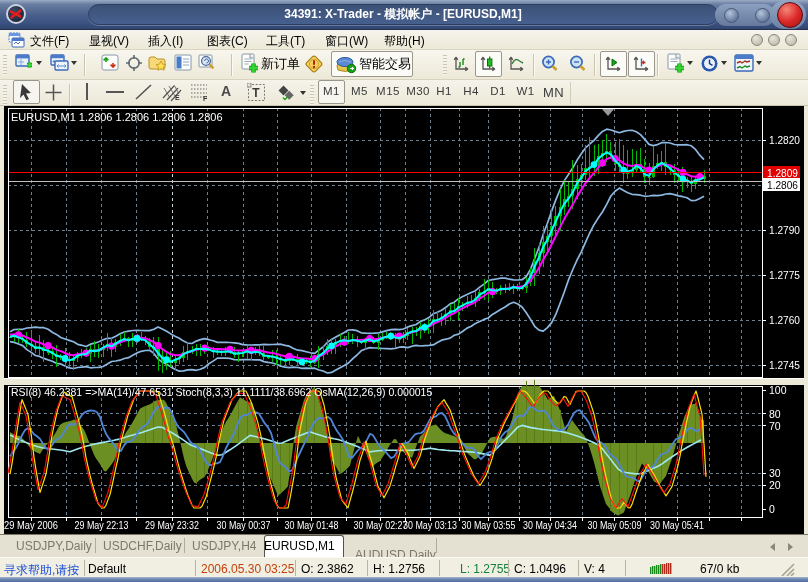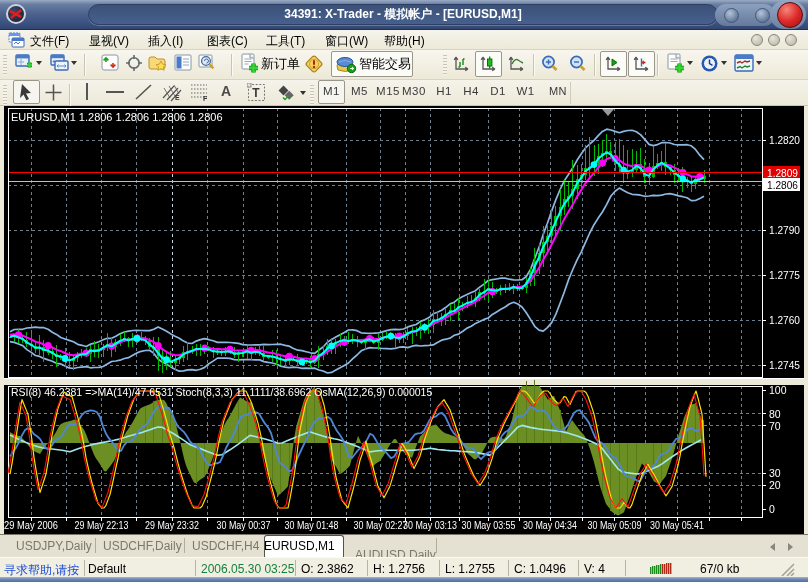--- a/index.html
+++ b/index.html
@@ -206,26 +206,26 @@
       <rect x="3" y="3" width="7" height="7" transform="rotate(45 6.5 6.5)" fill="#444"></rect>
       <rect x="9" y="8" width="6.4" height="6.4" transform="rotate(45 12.2 11.2)" fill="#666"></rect>
       <path d="M6 13.5 l2 2 3.5 -3.5" stroke="#18a018" stroke-width="1.4" fill="none"></path>
     </svg>
     <div class="abs" style="left:300px;top:11px;border-left:3.5px solid transparent;border-right:3.5px solid transparent;border-top:4px solid #333"></div>
     <div class="grip" style="left:310px"></div>
     <div class="abs" style="left:318px;top:0px;width:27px;height:24px;background:#f6f5ef;border:1px solid #9a968a;border-radius:2px"></div>
     <div class="abs" style="left:318px;top:5px;width:27px;text-align:center;font-size:11.5px;color:#3a3a3a;letter-spacing:.5px">M1</div>
     <div class="abs" style="left:346px;top:5px;width:27px;text-align:center;font-size:11.5px;color:#3a3a3a;letter-spacing:.5px">M5</div>
     <div class="abs" style="left:374px;top:5px;width:28px;text-align:center;font-size:11.5px;color:#3a3a3a;letter-spacing:.5px">M15</div>
-    <div class="abs" style="left:402px;top:5px;width:28px;text-align:left;font-size:11.5px;color:#3a3a3a;letter-spacing:.5px">M30</div>
+    <div class="abs" style="left:402px;top:5px;width:28px;text-align:right;font-size:11.5px;color:#3a3a3a;letter-spacing:.5px">M30</div>
     <div class="abs" style="left:431px;top:5px;width:26px;text-align:center;font-size:11.5px;color:#3a3a3a;letter-spacing:.5px">H1</div>
     <div class="abs" style="left:458px;top:5px;width:26px;text-align:center;font-size:11.5px;color:#3a3a3a;letter-spacing:.5px">H4</div>
     <div class="abs" style="left:485px;top:5px;width:26px;text-align:center;font-size:11.5px;color:#3a3a3a;letter-spacing:.5px">D1</div>
     <div class="abs" style="left:512px;top:5px;width:27px;text-align:center;font-size:11.5px;color:#3a3a3a;letter-spacing:.5px">W1</div>
-    <div class="abs" style="left:540px;top:5px;width:27px;text-align:right;font-size:11px;color:#3a3a3a;letter-spacing:.5px">MN</div>
+    <div class="abs" style="left:540px;top:5px;width:27px;text-align:center;font-size:13px;color:#3a3a3a;letter-spacing:.5px">MN</div>
     <div class="abs" style="left:570px;top:2px;width:1px;height:22px;background:#d0ccba"></div>
   </div>
 <svg width="800" height="428" viewBox="0 0 800 428" style="position:absolute;left:4px;top:106px">
 <rect x="0" y="0" width="800" height="428" fill="#000"></rect>
 <defs>
       <clipPath id="cc">
         <rect x="4" y="2" width="754" height="269"></rect>
       </clipPath>
 <clipPath id="ic">
         <rect x="4" y="280" width="754" height="131"></rect>
@@ -756,40 +756,40 @@
 <text x="484.5" y="423.0" fill="#ffffff" font-size="10px" font-family="Liberation Sans, sans-serif" text-anchor="middle" font-weight="normal" textLength="54" lengthAdjust="spacingAndGlyphs">30 May 03:55</text>
 <text x="546.0" y="423.0" fill="#ffffff" font-size="10px" font-family="Liberation Sans, sans-serif" text-anchor="middle" font-weight="normal" textLength="54" lengthAdjust="spacingAndGlyphs">30 May 04:34</text>
 <text x="610.5" y="423.0" fill="#ffffff" font-size="10px" font-family="Liberation Sans, sans-serif" text-anchor="middle" font-weight="normal" textLength="54" lengthAdjust="spacingAndGlyphs">30 May 05:09</text>
 <text x="673.0" y="423.0" fill="#ffffff" font-size="10px" font-family="Liberation Sans, sans-serif" text-anchor="middle" font-weight="normal" textLength="54" lengthAdjust="spacingAndGlyphs">30 May 05:41</text>
 </svg>
 <div class="abs" style="left:0;top:534px;width:808px;height:23px;background:#e5e1d2;border-top:1px solid #7a7668">
 <div class="abs" style="left:16px;top:4px;font-size:12px;color:#7c7868">USDJPY,Daily</div>
 <div class="abs" style="left:95px;top:3px;width:1px;height:15px;background:#b0ac9c"></div>
 <div class="abs" style="left:103px;top:4px;font-size:12px;color:#7c7868">USDCHF,Daily</div>
 <div class="abs" style="left:184px;top:3px;width:1px;height:15px;background:#b0ac9c"></div>
-<div class="abs" style="left:192px;top:4px;font-size:12px;color:#7c7868">USDCHF,H4</div>
+<div class="abs" style="left:192px;top:4px;font-size:12px;color:#7c7868">USDJPY,H4</div>
 <div class="abs" style="left:264px;top:0px;width:80px;height:23px;background:#ffffff;border:1px solid #55524a;border-bottom:none;border-radius:3px 3px 0 0"></div>
 <div class="abs" style="left:264px;top:4px;width:80px;text-align:left;font-size:12px;color:#000">EURUSD,M1</div>
 <div class="abs" style="left:355px;top:13px;font-size:12px;color:#7c7868">AUDUSD,Daily</div>
 <div class="abs" style="left:436px;top:3px;width:1px;height:15px;background:#b0ac9c"></div>
 <div class="abs" style="left:770px;top:8px;width:0;height:0;border-top:4px solid transparent;border-bottom:4px solid transparent;border-right:5px solid #8a867a"></div>
 <div class="abs" style="left:788px;top:8px;width:0;height:0;border-top:4px solid transparent;border-bottom:4px solid transparent;border-left:5px solid #8a867a"></div>
 </div>
 <div class="abs" style="left:0;top:557px;width:808px;height:20px;background:#f1efe2;border-top:1px solid #fbfaf4">
     <div class="abs" style="left:4px;top:4px;font-size:12px;color:#1d4ed8">寻求帮助,请按</div>
     <div class="abs" style="left:84px;top:2px;width:1px;height:16px;background:#b8b4a4"></div>
     <div class="abs" style="left:88px;top:4px;font-size:12px;color:#000">Default</div>
     <div class="abs" style="left:195px;top:2px;width:1px;height:16px;background:#b8b4a4"></div>
-    <div class="abs" style="left:201px;top:4px;font-size:12px;color:#15803d">2006.05.30 03:25</div>
+    <div class="abs" style="left:201px;top:4px;font-size:12px;color:#c2410c">2006.05.30 03:25</div>
     <div class="abs" style="left:295px;top:2px;width:1px;height:16px;background:#b8b4a4"></div>
     <div class="abs" style="left:301px;top:4px;font-size:12px;color:#000">O: 2.3862</div>
     <div class="abs" style="left:367px;top:2px;width:1px;height:16px;background:#b8b4a4"></div>
     <div class="abs" style="left:373px;top:4px;font-size:12px;color:#000">H: 1.2756</div>
     <div class="abs" style="left:439px;top:2px;width:1px;height:16px;background:#b8b4a4"></div>
-    <div class="abs" style="left:445px;top:4px;font-size:12px;color:#000000">L: 1.2755</div>
+    <div class="abs" style="left:460px;top:4px;font-size:12px;color:#15803d">L: 1.2755</div>
     <div class="abs" style="left:508px;top:2px;width:1px;height:16px;background:#b8b4a4"></div>
     <div class="abs" style="left:514px;top:4px;font-size:12px;color:#000">C: 1.0496</div>
     <div class="abs" style="left:578px;top:2px;width:1px;height:16px;background:#b8b4a4"></div>
     <div class="abs" style="left:584px;top:4px;font-size:12px;color:#000">V: 4</div>
     <div class="abs" style="left:625px;top:2px;width:1px;height:16px;background:#b8b4a4"></div>
     <svg class="abs" style="left:650px;top:3px" width="24" height="14" viewBox="0 0 24 14">
       <rect x="0" y="6" width="1.4" height="7" fill="#1a8a1a"></rect>
       <rect x="2" y="5" width="1.4" height="8" fill="#1a8a1a"></rect>
       <rect x="4" y="5" width="1.4" height="8" fill="#1a8a1a"></rect>
       <rect x="6" y="4" width="1.4" height="9" fill="#1a8a1a"></rect>

